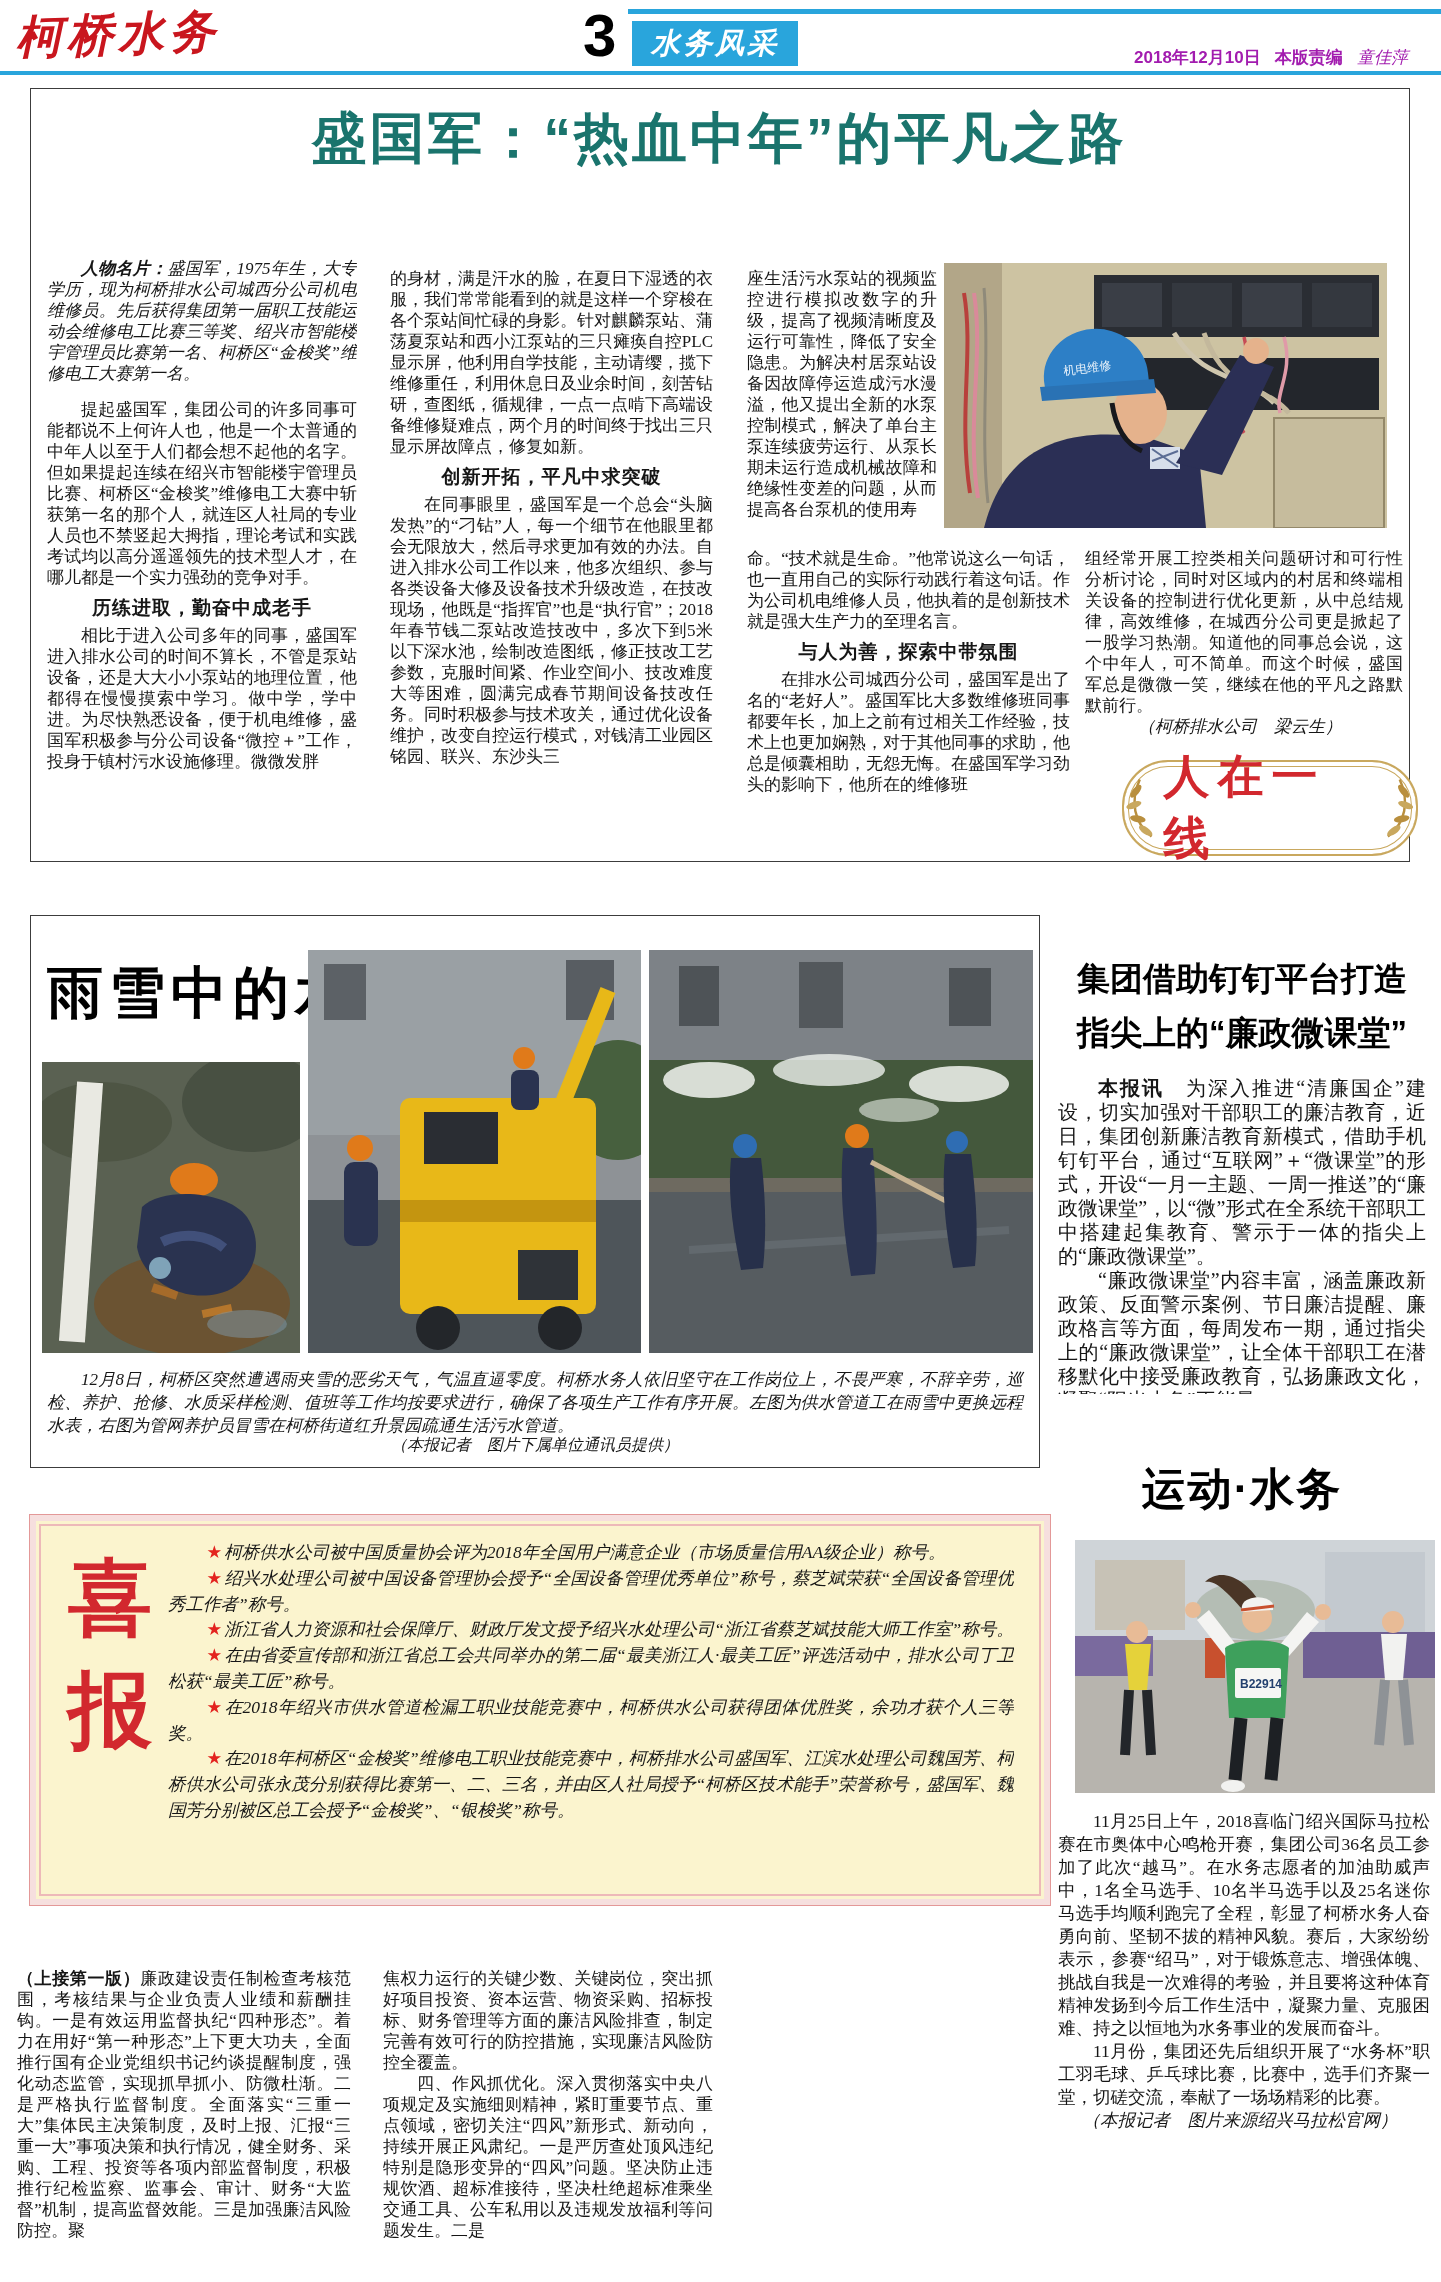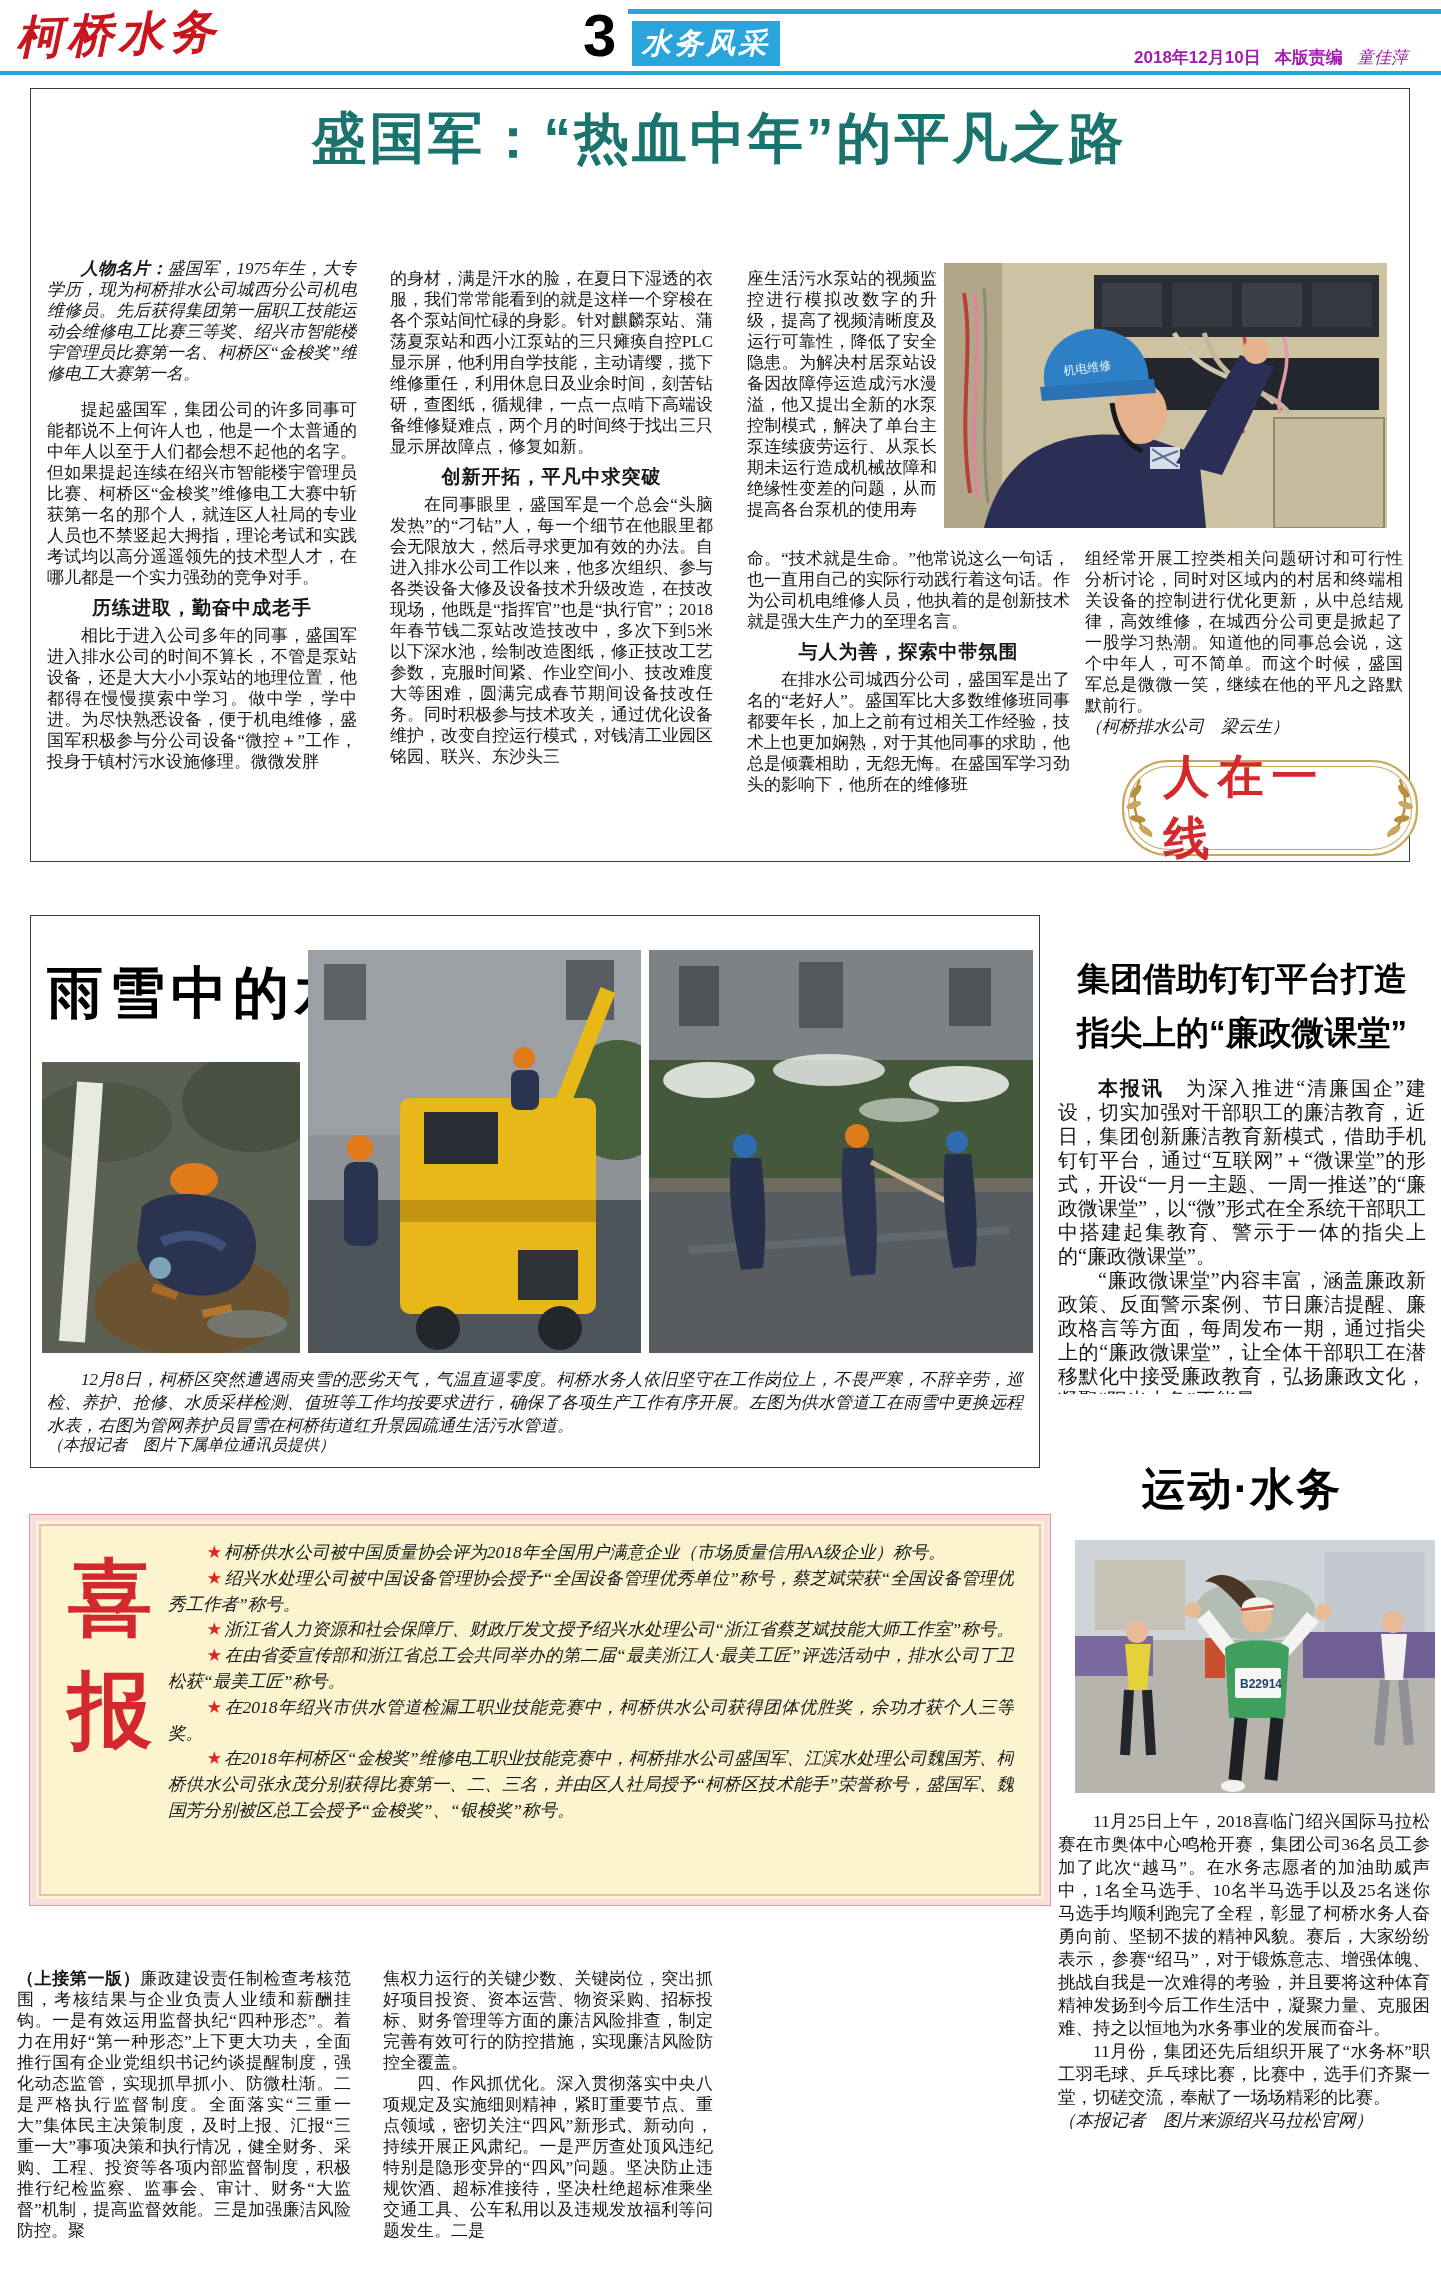--- a/index.html
+++ b/index.html
@@ -5,28 +5,28 @@
   html,body{margin:0;padding:0;background:#fff;}
   .page{position:relative;width:1441px;height:2282px;background:#fff;overflow:hidden;
         font-family:"Liberation Serif",serif;color:#161616;}
   .abs{position:absolute;}
   p{margin:0;padding:0;}
   .jbody{font-size:17px;line-height:21px;text-align:justify;overflow:hidden;}
   .indent{text-indent:2em;}
   .kaiti{font-style:italic;}
   .subhead{font-family:"Liberation Sans",sans-serif;font-style:normal;font-weight:bold;
            text-align:center;font-size:19px;margin:9px 0 7px;letter-spacing:1px;}
-  .byline{text-align:left;font-style:italic;padding-right:8px;}
+  .byline{text-align:center;font-style:italic;padding-right:8px;}
   
   .masthead-logo{left:16px;top:4px;font-size:46px;font-weight:bold;font-style:italic;
       color:#C9161E;letter-spacing:5px;transform:rotate(-2deg);font-family:"DejaVu Serif",serif;}
   .top-cyan-line{left:628px;top:9px;width:813px;height:5px;background:#29A5DC;}
   .page-num{left:583px;top:6px;font-size:60px;font-weight:bold;line-height:1;
       font-family:"Liberation Sans",sans-serif;color:#000;}
-  .section-badge{left:632px;top:21px;width:148px;height:45px;background:#29A5DC;color:#fff;
+  .section-badge{left:632px;top:21px;width:166px;height:45px;background:#29A5DC;color:#fff;
       font-size:29px;font-weight:bold;font-style:italic;text-align:center;line-height:45px;letter-spacing:3px;}
   .dateline{left:940px;top:46px;width:468px;text-align:right;font-size:17px;
       font-family:"Liberation Sans",sans-serif;font-weight:bold;color:#a21caf;}
   .dateline .ed-name{font-family:"Liberation Serif",serif;font-weight:normal;font-style:italic;}
   .head-rule{left:0;top:71px;width:1441px;height:4px;background:#29A5DC;}
   
   .nbox{border:1px solid #3c3c3c;}
   .feature-box{left:30px;top:88px;width:1378px;height:772px;}
   .rain-box{left:30px;top:915px;width:1008px;height:551px;}
   

